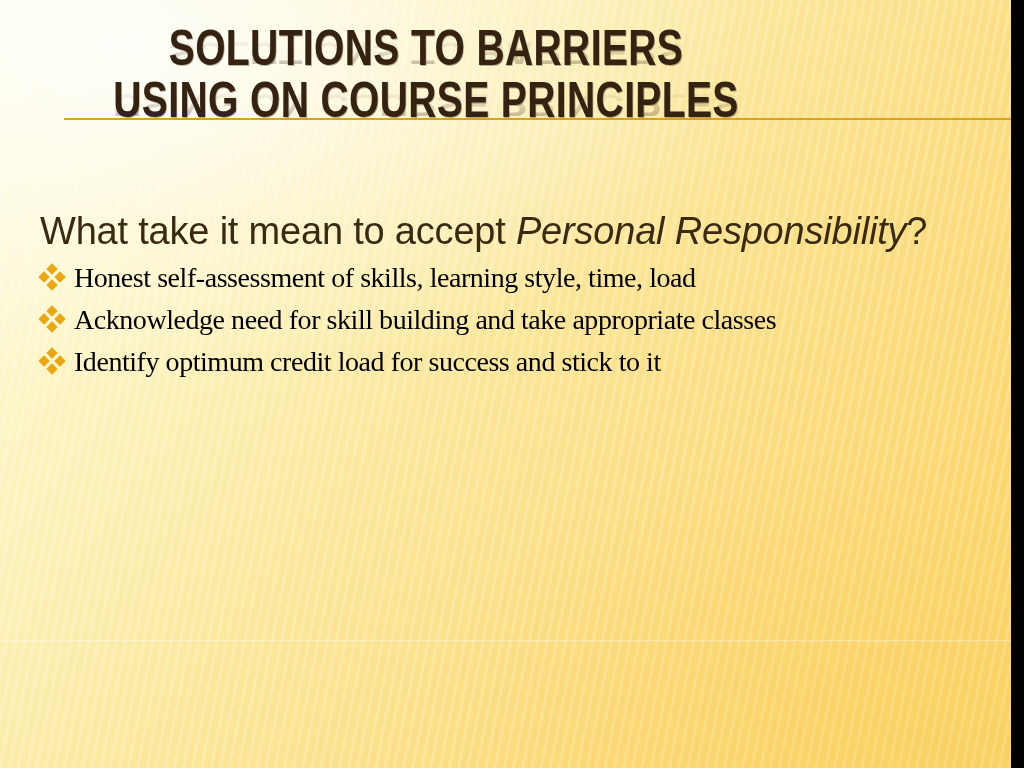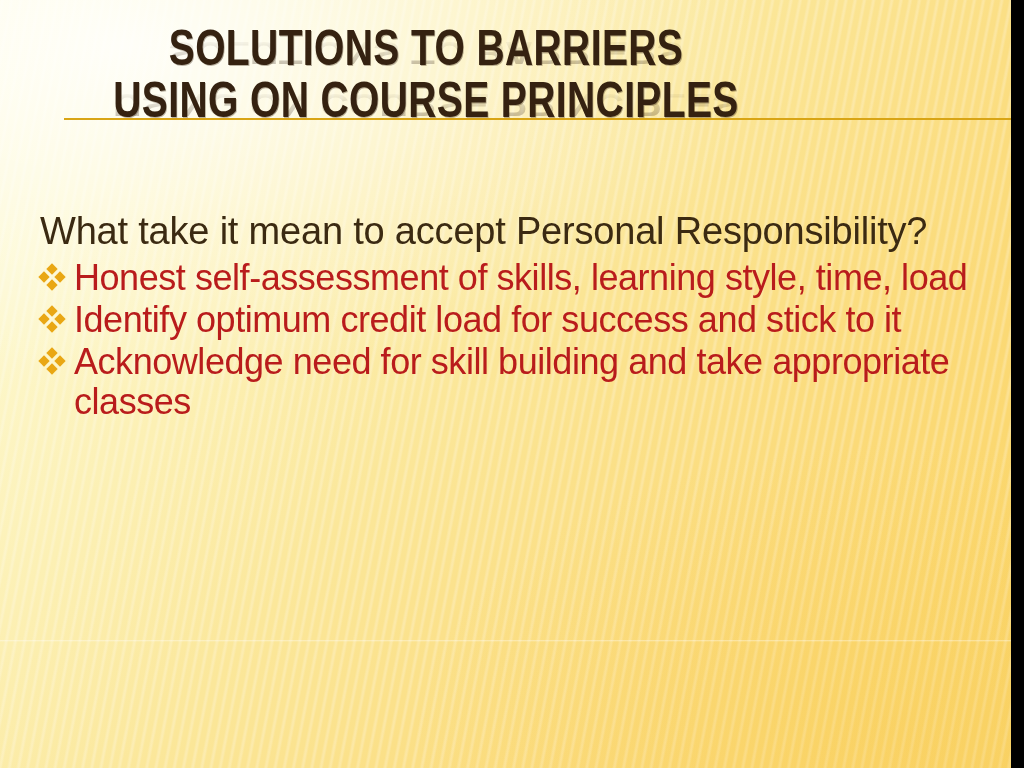--- a/index.html
+++ b/index.html
@@ -150,35 +150,36 @@
     text-indent: 0;
     letter-spacing: -0.2px;
     margin-bottom: 6px;
   }
   .lead-para .hang {
     display: block;
     padding-left: 30px;
     text-indent: -30px;
   }
   .lead-em {
+    font-style: italic;
   }
 
   .bullet-list {
     list-style: none;
     margin: 0;
     padding: 0;
   }
   .bullet-item {
     position: relative;
     padding-left: 42px;
     margin-bottom: 2px;
-    font-family: Liberation Sans, sans-serif;
-    font-size: 36px;
+    font-family: Liberation Serif, serif;
+    font-size: 28px;
     line-height: 40px;
-    color: #b91c1c;
+    color: #000000;
     letter-spacing: -0.45px;
   }
   .bullet-marker {
     position: absolute;
     left: 8px;
     top: 7px;
     width: 24px;
     height: 24px;
   }
   .bullet-marker span {
@@ -238,30 +239,30 @@
         </span>
         <span class="bullet-text">Honest self-assessment of skills, learning style, time, load</span>
       </li>
       <li class="bullet-item">
         <span class="bullet-marker">
           <span class="d-top"></span>
             <span class="d-left"></span>
             <span class="d-right"></span>
             <span class="d-bottom"></span>
         </span>
-        <span class="bullet-text">Identify optimum credit load for success and stick to it</span>
+        <span class="bullet-text">Acknowledge need for skill building and take appropriate classes</span>
       </li>
       <li class="bullet-item">
         <span class="bullet-marker">
           <span class="d-top"></span>
             <span class="d-left"></span>
             <span class="d-right"></span>
             <span class="d-bottom"></span>
         </span>
-        <span class="bullet-text">Acknowledge need for skill building and take appropriate classes</span>
+        <span class="bullet-text">Identify optimum credit load for success and stick to it</span>
       </li>
     </ul>
 
   </div>
 
   <div class="edge-band"></div>
 
 </div>
 
 </body></html>

